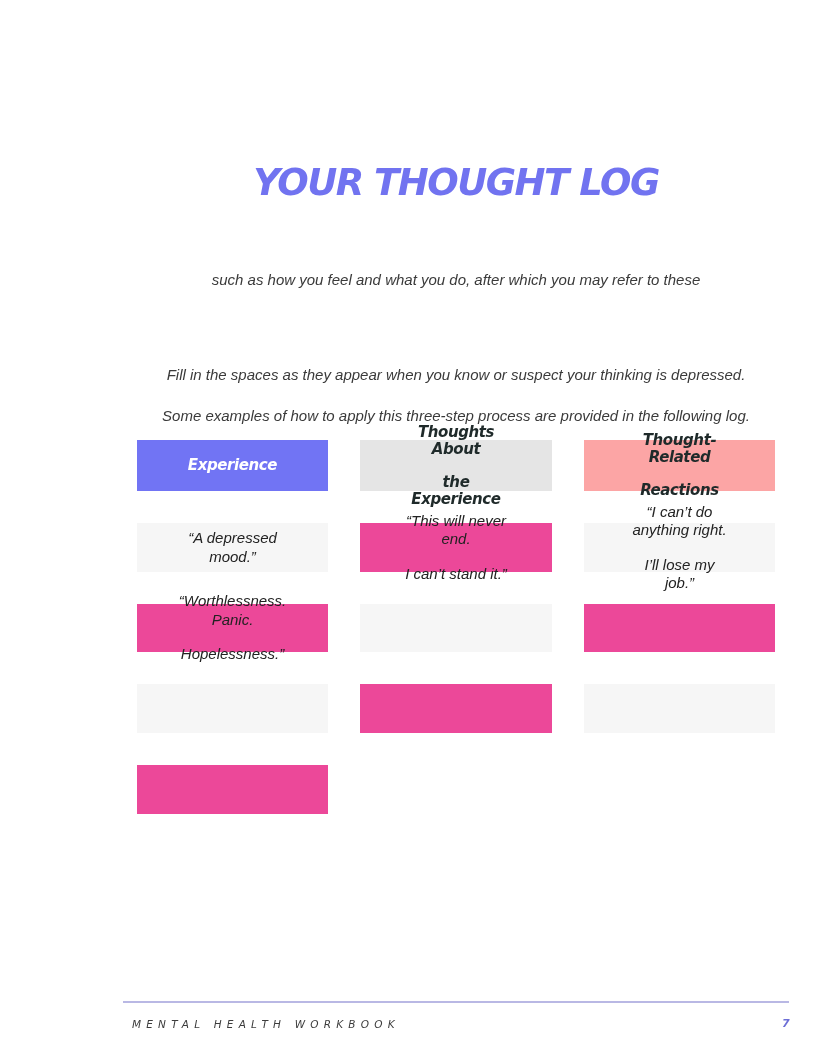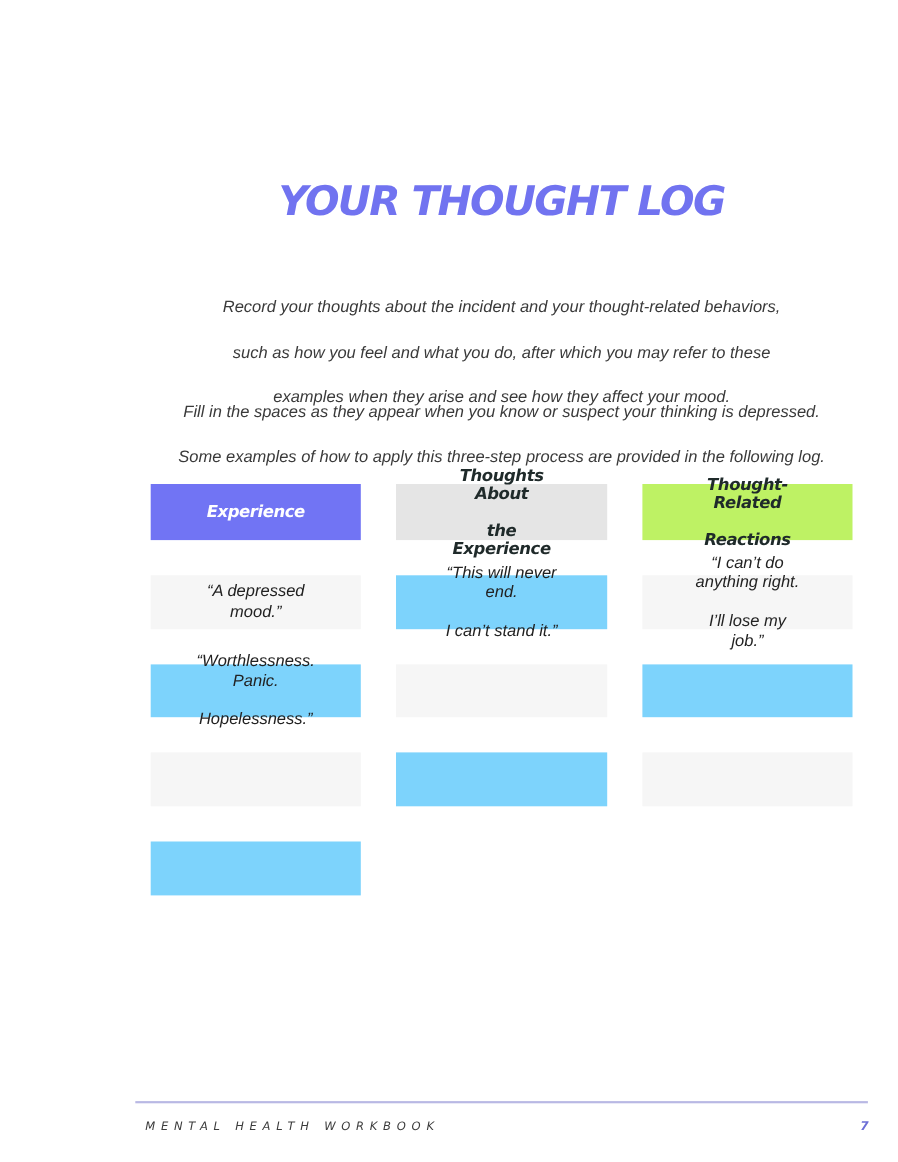--- a/index.html
+++ b/index.html
@@ -36,21 +36,21 @@
     .th-1 { color: #ffffff; }
     .th-2, .th-3 { color: #1f2a2a; }
 
     .td {
       display: flex; align-items: center; justify-content: center; text-align: center;
       font-family: "Liberation Sans", sans-serif; font-size: 15px; color: #222222;
       line-height: 18.5px; padding: 0 12px;
     }
     .td span { display: block; }
     .light { background: #f6f6f6; }
-    .dark { background: #7dd3fc; }
+    .dark { background: #ec4899; }
 
     .footer-rule {
       position: absolute; left: 75px; top: 953px; width: 666px; height: 2px;
       background: #b9b8e4;
     }
     .footer-label {
       position: absolute; left: 84px; top: 970px;
       font-family: "DejaVu Sans", sans-serif; font-size: 10.5px; letter-spacing: 5.2px;
       color: #3c3c3c;
     }
@@ -59,42 +59,40 @@
       font-family: "DejaVu Sans", sans-serif; font-weight: bold; font-size: 11px;
       color: #6d6fd6;
     }
   </style>
 </head>
 <body>
 
 <h1 class="page-title">YOUR THOUGHT LOG</h1>
 
 <div class="intro intro-1">
-  <span>Record your thoughts about the incident and your thought-related behaviors,</span>
   <span>such as how you feel and what you do, after which you may refer to these</span>
-  <span>examples when they arise and see how they affect your mood.</span>
 </div>
 
 <div class="intro intro-2">
   <span>Fill in the spaces as they appear when you know or suspect your thinking is depressed.</span>
   <span>Some examples of how to apply this three-step process are provided in the following log.</span>
 </div>
 
 <div class="log-table">
 
   <div class="th th-1" style="background:#7174f4">
     <span>Experience</span>
   </div>
   <div class="th th-2" style="background:#e5e5e5">
     <div>
       <span>Thoughts About</span>
       <span>the Experience</span>
     </div>
   </div>
-  <div class="th th-3" style="background:#bef264">
+  <div class="th th-3" style="background:#fca5a5">
     <div>
       <span>Thought-Related</span>
       <span>Reactions</span>
     </div>
   </div>
 
   <div class="td light">
     <div>
         <span>“A depressed mood.”</span>
       </div>

